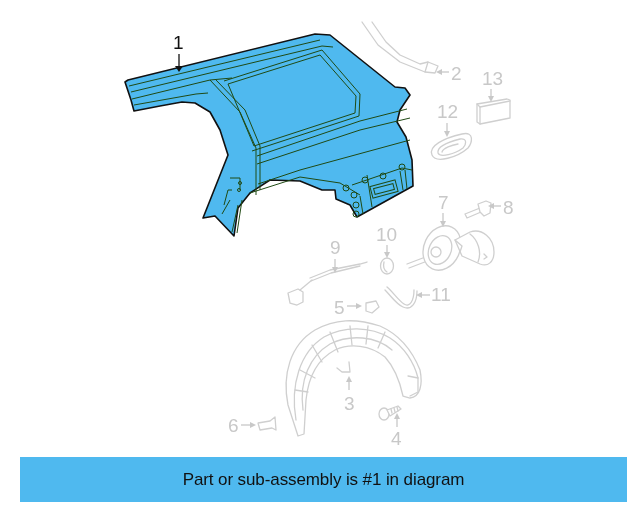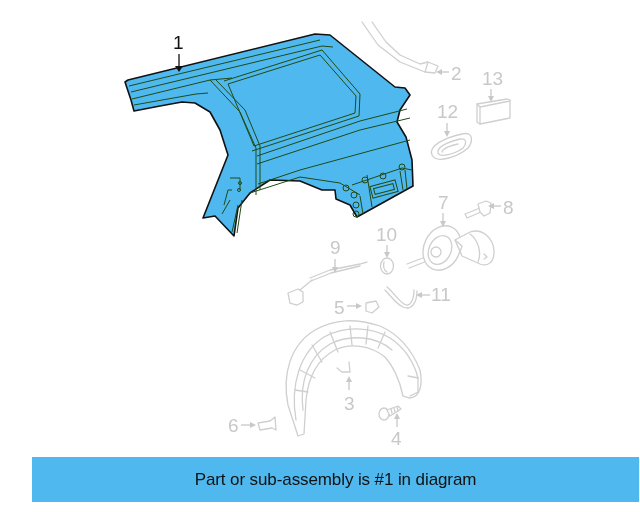--- a/index.html
+++ b/index.html
@@ -7,21 +7,21 @@
   #diagram { position:absolute; left:0; top:0; width:640px; height:512px; }
   .callout { font-family:"Liberation Sans", sans-serif; font-size:19px; fill:#c8c8c8; }
   .callout.active { fill:#111111; }
   .ghost { fill:none; stroke:#cfcfcf; stroke-width:1.3; stroke-linejoin:round; stroke-linecap:round; }
   .ghost-fill { fill:#ffffff; stroke:#cfcfcf; stroke-width:1.3; stroke-linejoin:round; }
   .arrow-g { stroke:#c8c8c8; stroke-width:1.3; fill:none; }
   .arrow-head-g { fill:#c8c8c8; }
   .panel { fill:#4fb9ef; stroke:#111; stroke-width:1.6; stroke-linejoin:round; }
   .panel-line { fill:none; stroke:#1f4a14; stroke-width:1; }
   .panel-hole { fill:none; stroke:#1f4a14; stroke-width:1; }
-  #banner { position:absolute; left:32px; top:457px; width:607px; height:45px; background:#4fb9ef;
+  #banner { position:absolute; left:20px; top:457px; width:607px; height:45px; background:#4fb9ef;
             display:flex; flex-direction:row; align-items:center; justify-content:center; }
   #banner span { font-family:"Liberation Sans", sans-serif; font-size:17px; line-height:20px; color:#111; letter-spacing:-0.1px; }
 </style>
 </head>
 <body>
 
 <svg id="diagram" viewBox="0 0 640 512" xmlns="http://www.w3.org/2000/svg">
 
   <g>
     <path class="panel" d="M125,82 L128,80 L315,34 L330,35 L395,87 L405,88 L410,95 L400,110 L397,122 L406,137 L412,160 L413,186 L357,217 L350,205 L336,199 L335,190 L322,190 L300,181 L270,180 L250,193 L238,208 L234,236 L215,216 L203,218 L228,155 L220,130 L210,112 L195,103 L182,102 L160,106 L134,111 L131,100 Z"></path>

